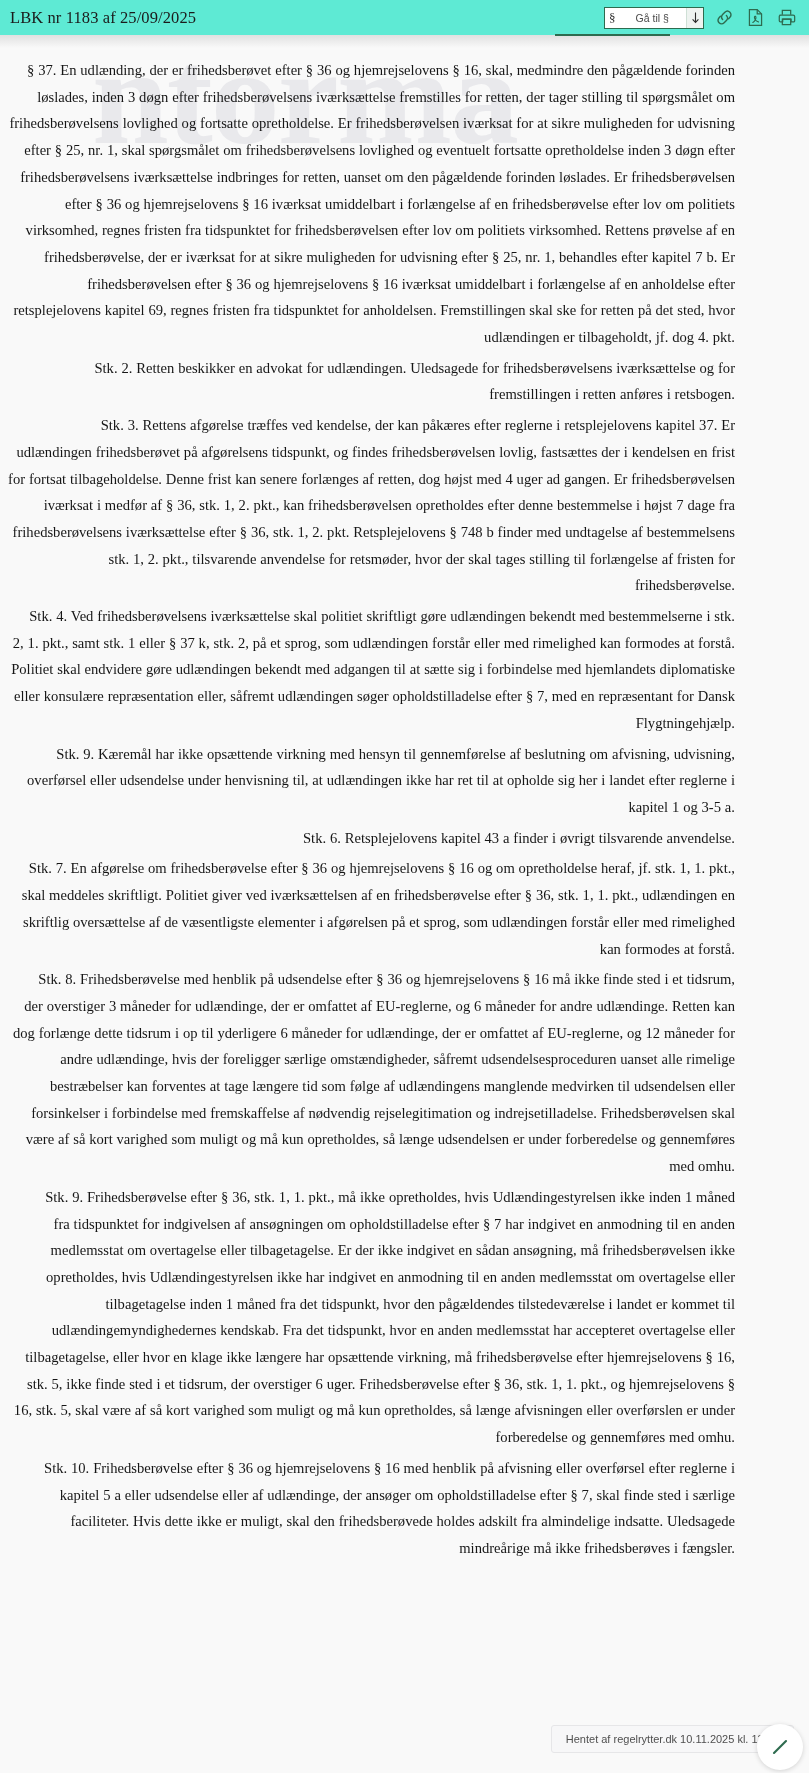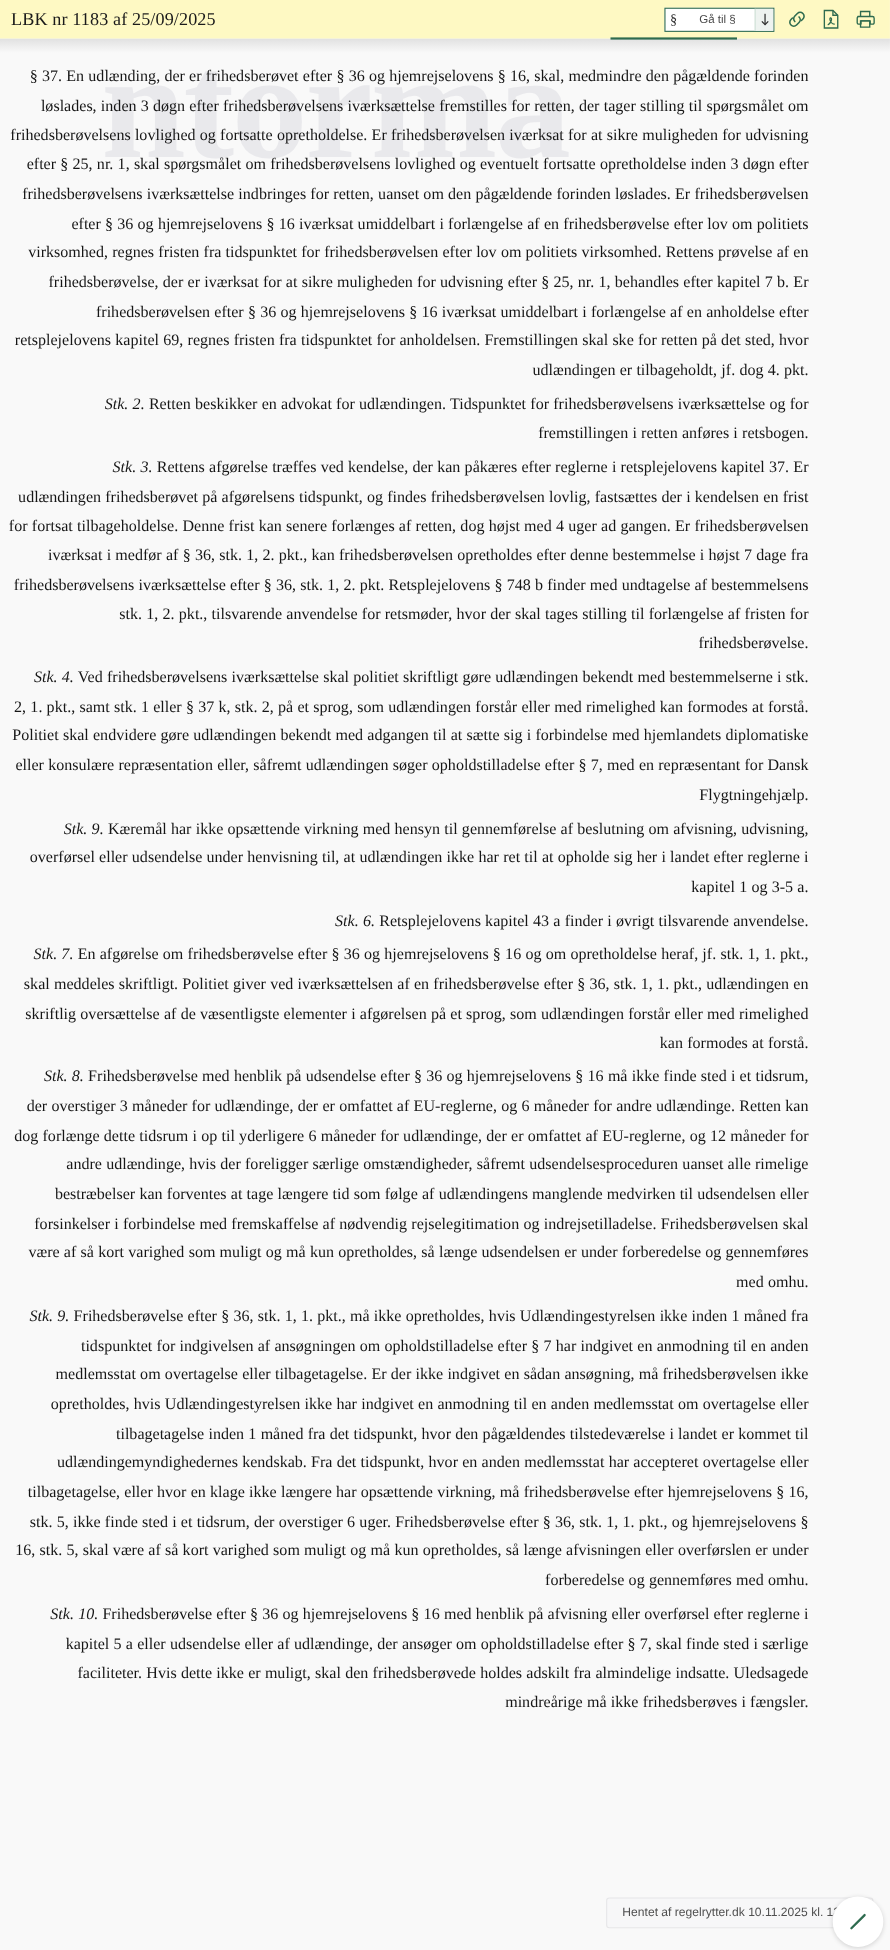--- a/index.html
+++ b/index.html
@@ -12,21 +12,21 @@
     background: #f9f9f9;
     font-family: "Liberation Serif", serif;
     position: relative;
     overflow: hidden;
   }
 
   
   .topbar {
     position: relative;
     height: 35px;
-    background: #fef9c3;
+    background: #5eead4;
     display: flex;
     align-items: center;
     padding: 0 12px 0 10px;
     box-sizing: border-box;
     z-index: 30;
   }
   .doc-title {
     font-family: "Liberation Serif", serif;
     font-size: 16.5px;
     color: #1b1b1b;
@@ -141,21 +141,20 @@
     font-family: "Liberation Serif", serif;
     font-size: 14.6px;
     line-height: 1.83;
     color: #161616;
     text-align: right;
     margin: 0 0 4px 0;
     text-indent: 18px;
     word-spacing: 0.2px;
   }
   .para .stk {
-    font-style: italic;
   }
 
   
   .footer-note {
     position: absolute;
     right: 15px;
     bottom: 20px;
     background: #f7f7f8;
     border: 1px solid #e6e6e8;
     border-radius: 3px;
@@ -230,21 +229,21 @@
 
 <div class="watermark">
   <span>ntorma</span>
 </div>
 
 <div class="doc">
   <p class="para">
     <span class="stk" style="font-style:normal">§ 37.</span><span> En udlænding, der er frihedsberøvet efter § 36 og hjemrejselovens § 16, skal, medmindre den pågældende forinden løslades, inden 3 døgn efter frihedsberøvelsens iværksættelse fremstilles for retten, der tager stilling til spørgsmålet om frihedsberøvelsens lovlighed og fortsatte opretholdelse. Er frihedsberøvelsen iværksat for at sikre muligheden for udvisning efter § 25, nr. 1, skal spørgsmålet om frihedsberøvelsens lovlighed og eventuelt fortsatte opretholdelse inden 3 døgn efter frihedsberøvelsens iværksættelse indbringes for retten, uanset om den pågældende forinden løslades. Er frihedsberøvelsen efter § 36 og hjemrejselovens § 16 iværksat umiddelbart i forlængelse af en frihedsberøvelse efter lov om politiets virksomhed, regnes fristen fra tidspunktet for frihedsberøvelsen efter lov om politiets virksomhed. Rettens prøvelse af en frihedsberøvelse, der er iværksat for at sikre muligheden for udvisning efter § 25, nr. 1, behandles efter kapitel 7 b. Er frihedsberøvelsen efter § 36 og hjemrejselovens § 16 iværksat umiddelbart i forlængelse af en anholdelse efter retsplejelovens kapitel 69, regnes fristen fra tidspunktet for anholdelsen. Fremstillingen skal ske for retten på det sted, hvor udlændingen er tilbageholdt, jf. dog 4. pkt.</span>
   </p>
   <p class="para">
-    <span class="stk">Stk. 2.</span><span> Retten beskikker en advokat for udlændingen. Tidspunktet for frihedsberøvelsens iværksættelse og for fremstillingen i retten anføres i retsbogen.</span>
+    <span class="stk">Stk. 2.</span><span> Retten beskikker en advokat for udlændingen. Uledsagede for frihedsberøvelsens iværksættelse og for fremstillingen i retten anføres i retsbogen.</span>
   </p>
   <p class="para">
     <span class="stk">Stk. 3.</span><span> Rettens afgørelse træffes ved kendelse, der kan påkæres efter reglerne i retsplejelovens kapitel 37. Er udlændingen frihedsberøvet på afgørelsens tidspunkt, og findes frihedsberøvelsen lovlig, fastsættes der i kendelsen en frist for fortsat tilbageholdelse. Denne frist kan senere forlænges af retten, dog højst med 4 uger ad gangen. Er frihedsberøvelsen iværksat i medfør af § 36, stk. 1, 2. pkt., kan frihedsberøvelsen opretholdes efter denne bestemmelse i højst 7 dage fra frihedsberøvelsens iværksættelse efter § 36, stk. 1, 2. pkt. Retsplejelovens § 748 b finder med undtagelse af bestemmelsens stk. 1, 2. pkt., tilsvarende anvendelse for retsmøder, hvor der skal tages stilling til forlængelse af fristen for frihedsberøvelse.</span>
   </p>
   <p class="para">
     <span class="stk">Stk. 4.</span><span> Ved frihedsberøvelsens iværksættelse skal politiet skriftligt gøre udlændingen bekendt med bestemmelserne i stk. 2, 1. pkt., samt stk. 1 eller § 37 k, stk. 2, på et sprog, som udlændingen forstår eller med rimelighed kan formodes at forstå. Politiet skal endvidere gøre udlændingen bekendt med adgangen til at sætte sig i forbindelse med hjemlandets diplomatiske eller konsulære repræsentation eller, såfremt udlændingen søger opholdstilladelse efter § 7, med en repræsentant for Dansk Flygtningehjælp.</span>
   </p>
   <p class="para">
     <span class="stk">Stk. 9.</span><span> Kæremål har ikke opsættende virkning med hensyn til gennemførelse af beslutning om afvisning, udvisning, overførsel eller udsendelse under henvisning til, at udlændingen ikke har ret til at opholde sig her i landet efter reglerne i kapitel 1 og 3-5 a.</span>
   </p>

